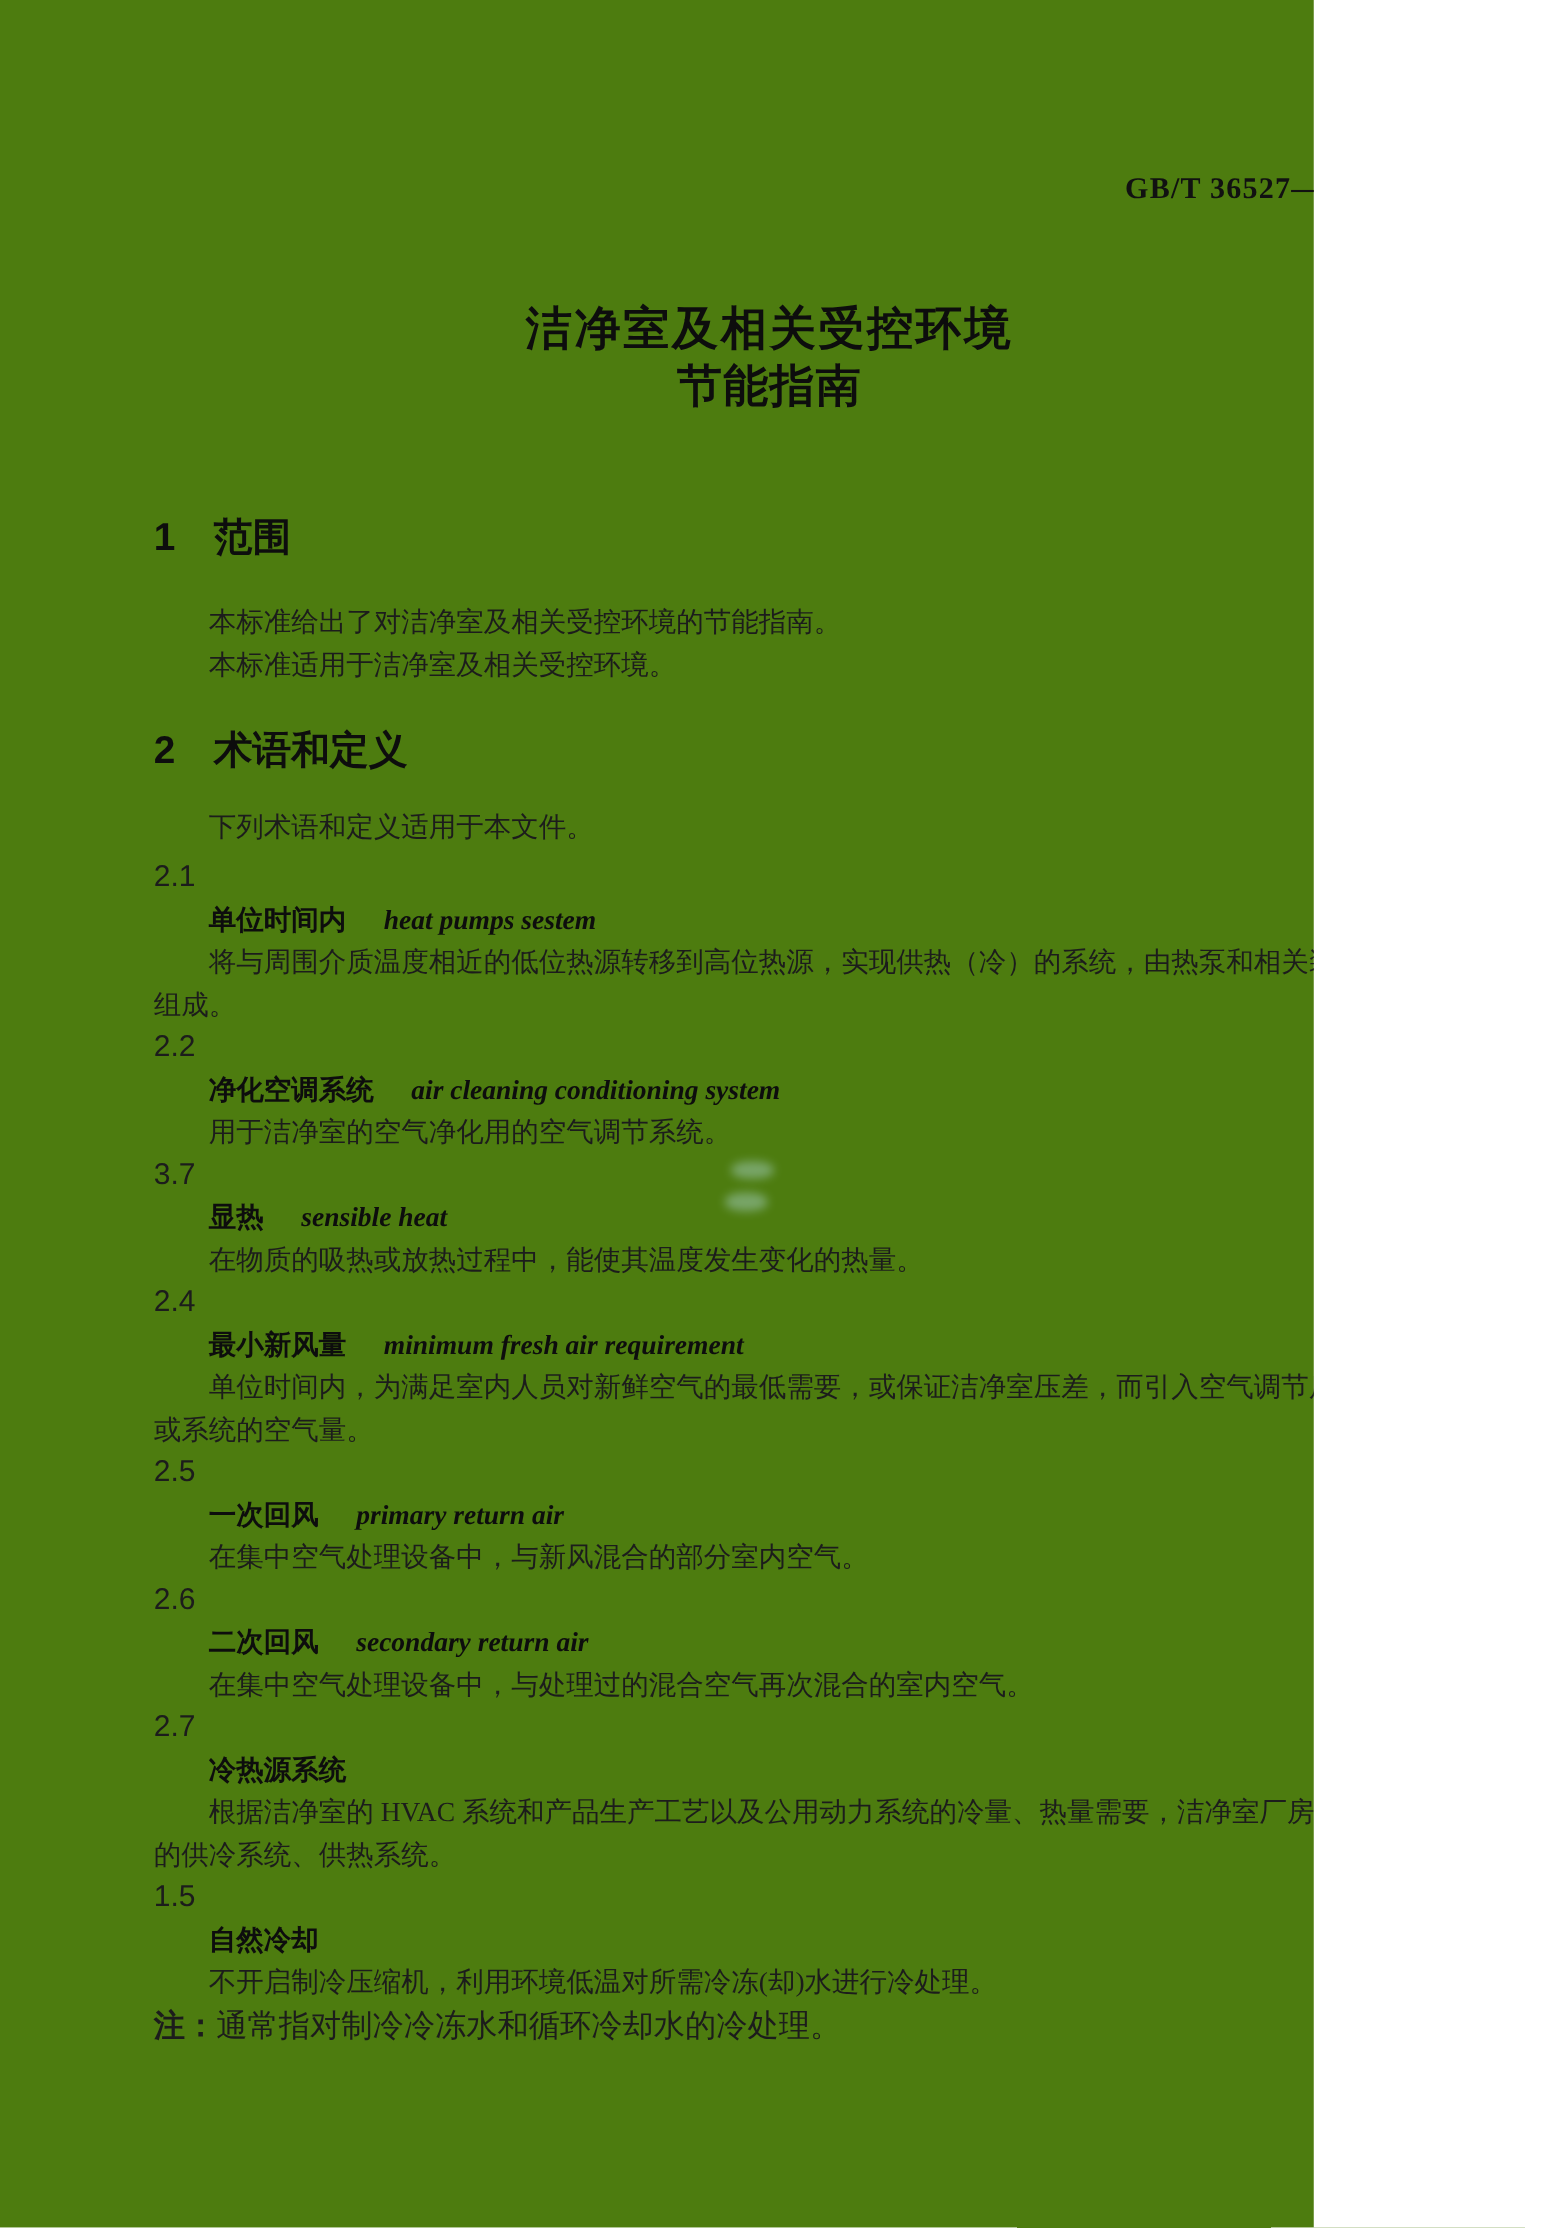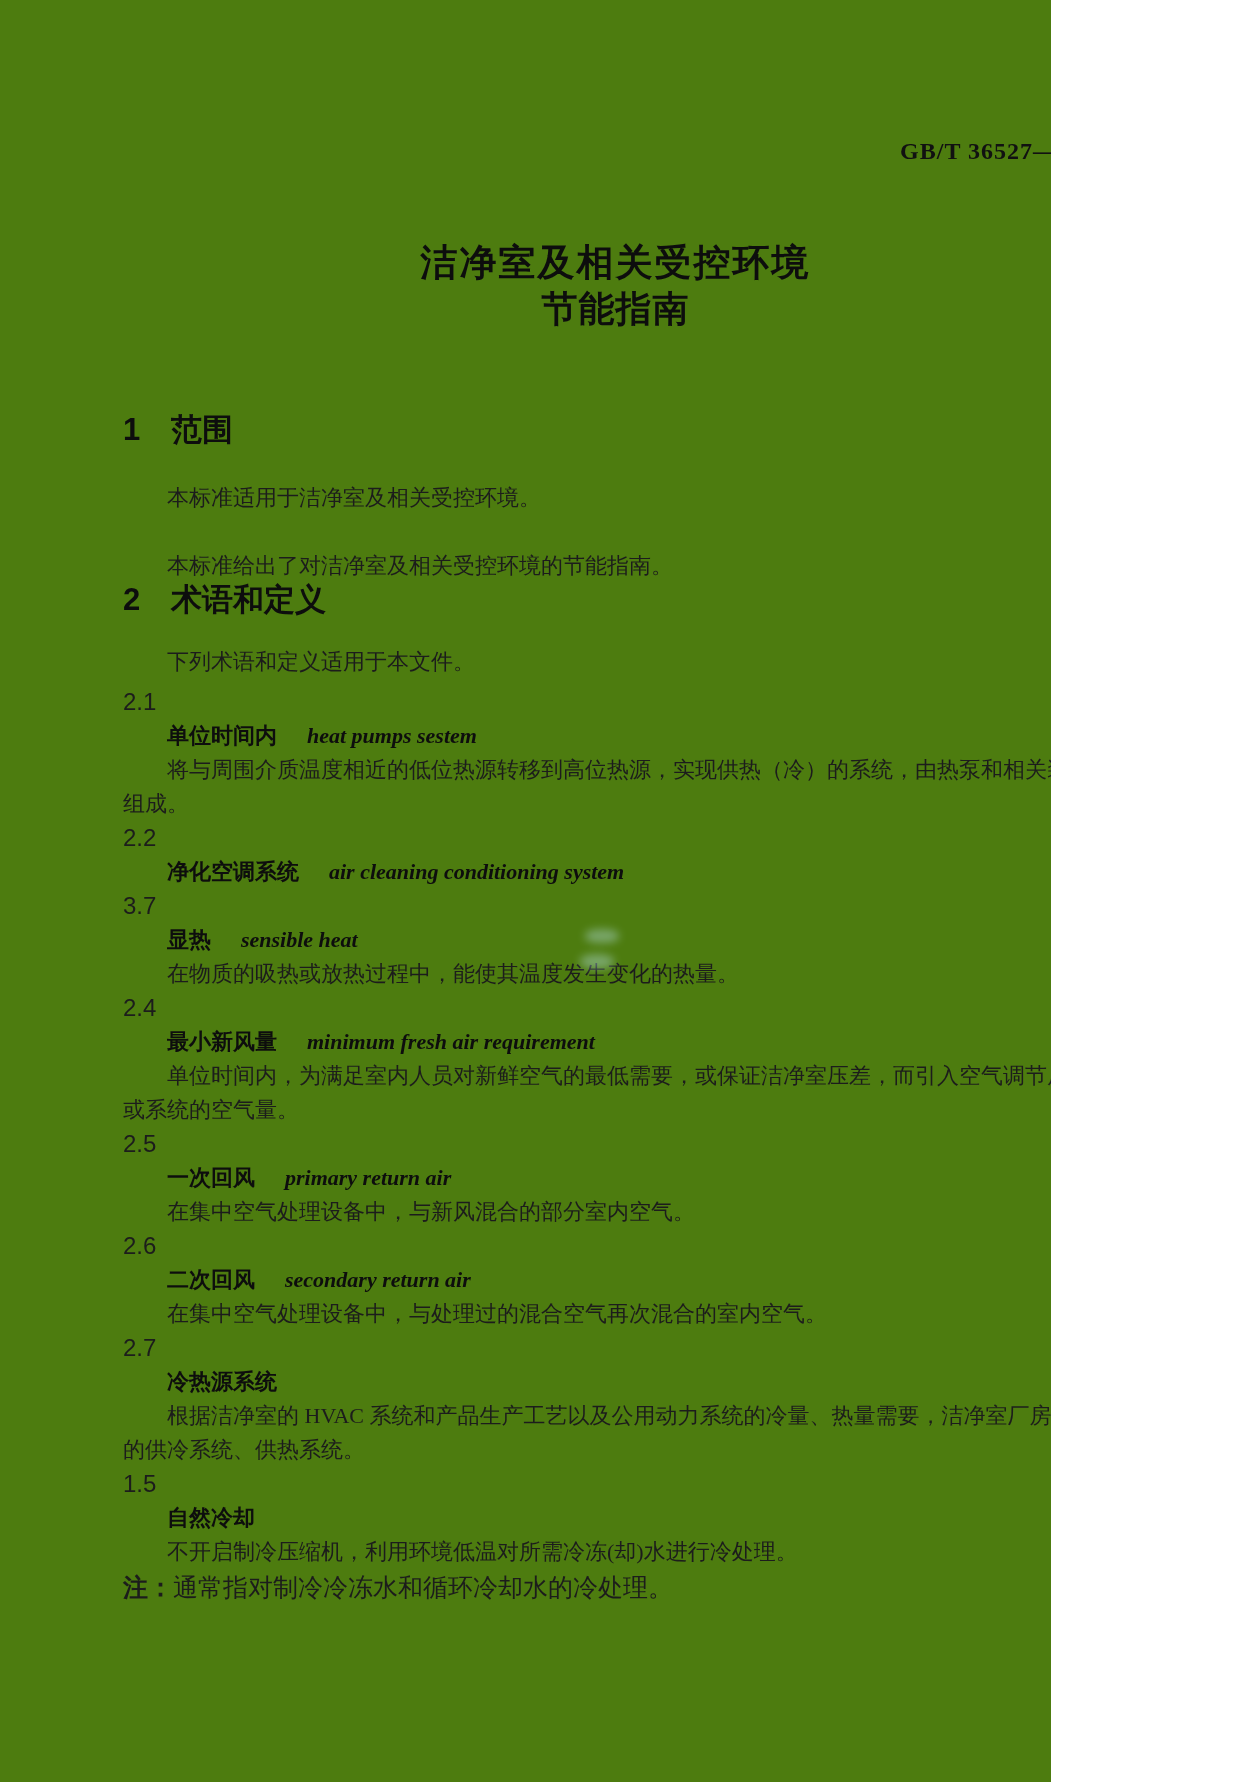--- a/index.html
+++ b/index.html
@@ -122,41 +122,42 @@
   <div class="title-block">
     <div class="title-line1">洁净室及相关受控环境</div>
     <div class="title-line2">节能指南</div>
   </div>
 
   <div class="content">
 
     <div class="sec-heading mb-line">
       <span class="sec-num">1</span><span>范围</span>
     </div>
+    <p class="para">本标准给出了对洁净室及相关受控环境的节能指南。</p>
     <p class="para mb-line">本标准适用于洁净室及相关受控环境。</p>
-    <p class="para">本标准给出了对洁净室及相关受控环境的节能指南。</p>
 
     <div class="sec-heading mb-intro">
       <span class="sec-num">2</span><span>术语和定义</span>
     </div>
     <p class="para mb-small">下列术语和定义适用于本文件。</p>
 
     <div>
       <div class="term-id">2.1</div>
       <div class="term-title">
         <span class="term-zh">单位时间内</span><span class="term-en">heat pumps sestem</span>
       </div>
       <p class="def">将与周围介质温度相近的低位热源转移到高位热源，实现供热（冷）的系统，由热泵和相关装置组成。</p>
     </div>
 
     <div>
       <div class="term-id">2.2</div>
       <div class="term-title">
         <span class="term-zh">净化空调系统</span><span class="term-en">air cleaning conditioning system</span>
       </div>
+      <p class="def">用于洁净室的空气净化用的空气调节系统。</p>
     </div>
 
     <div>
       <div class="term-id">3.7</div>
       <div class="term-title">
         <span class="term-zh">显热</span><span class="term-en">sensible heat</span>
       </div>
       <p class="def">在物质的吸热或放热过程中，能使其温度发生变化的热量。</p>
     </div>
 

